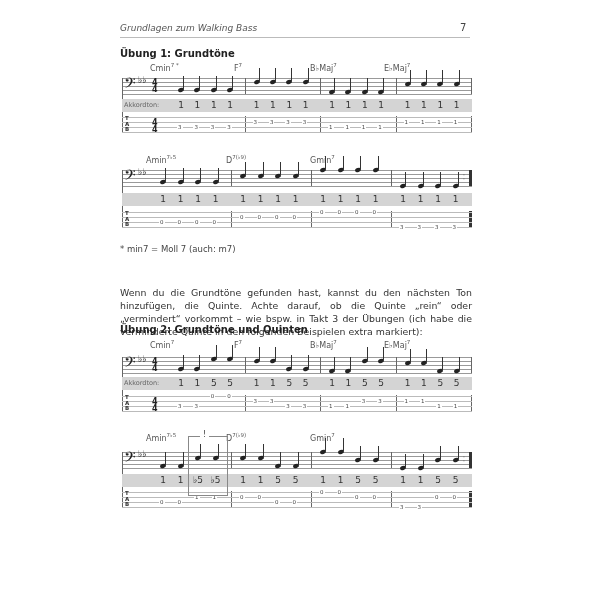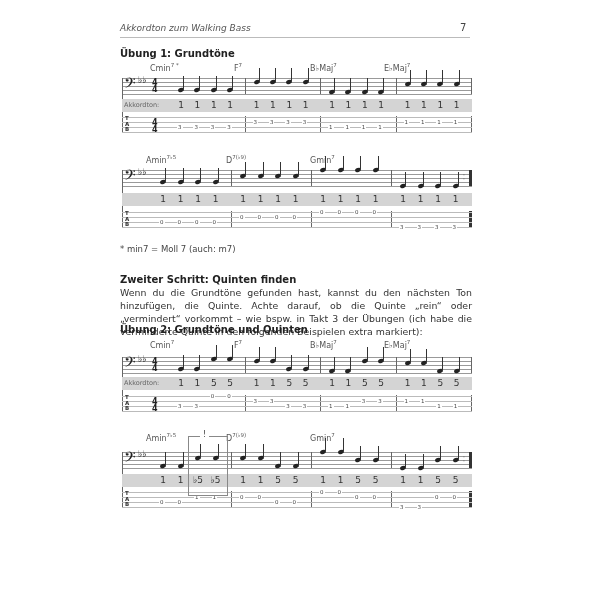--- a/index.html
+++ b/index.html
@@ -37,21 +37,21 @@
   .fret { position:absolute; font-size:5.5px; color:#444; background:#fff; padding:0 1px; line-height:6px; }
   .mark-box { position:absolute; border:1px solid #888; border-bottom:1px solid #888; }
   .mark-label { position:absolute; font-size:8px; color:#444; background:#fff; padding:0 3px; }
   .repeat-dots { position:absolute; font-size:6px; color:#333; line-height:4px; }
 </style>
 </head>
 <body>
 
 <div class="page">
 
-  <div class="running-header">Akkordton zum Walking Bass</div>
+  <div class="running-header">Grundlagen zum Walking Bass</div>
   <div class="page-number">7</div>
   <div class="header-rule"></div>
 
   <div class="h-ex" style="top:48px;">Übung 1: Grundtöne</div>
 
   <div class="system" id="sys1" style="top:62px; height:75px;">
       <div class="chord" style="left:28px; top:0px;"><span>Cmin</span><sup>7 *</sup></div>
       <div class="chord" style="left:112px; top:0px;"><span>F</span><sup>7</sup></div>
       <div class="chord" style="left:188px; top:0px;"><span>B♭Maj</span><sup>7</sup></div>
       <div class="chord" style="left:262px; top:0px;"><span>E♭Maj</span><sup>7</sup></div>
@@ -243,21 +243,20 @@
         <div class="fret" style="left:249.5px; top:-2px;">0</div>
         <div class="fret" style="left:277px; top:13px;">3</div>
         <div class="fret" style="left:294.5px; top:13px;">3</div>
         <div class="fret" style="left:312px; top:13px;">3</div>
         <div class="fret" style="left:329.5px; top:13px;">3</div>
       </div>
     </div>
 
   <div class="footnote" style="top:244px;">* min7 = Moll 7 (auch: m7)</div>
 
-  <div class="h-sec" style="top:274px;">Zweiter Schritt: Quinten finden</div>
   <div class="para" style="top:286px;">Wenn du die Grundtöne gefunden hast, kannst du den nächsten Ton hinzufügen, die Quinte. Achte darauf, ob die Quinte „rein“ oder „vermindert“ vorkommt – wie bspw. in Takt 3 der Übungen (ich habe die verminderte Quinte in den folgenden Beispielen extra markiert):</div>
 
   <div class="h-ex" style="top:324px;">Übung 2: Grundtöne und Quinten</div>
 
   <div class="system" id="sys3" style="top:339px; height:75px;">
       <div class="chord" style="left:28px; top:0px;"><span>Cmin</span><sup>7</sup></div>
       <div class="chord" style="left:112px; top:0px;"><span>F</span><sup>7</sup></div>
       <div class="chord" style="left:188px; top:0px;"><span>B♭Maj</span><sup>7</sup></div>
       <div class="chord" style="left:262px; top:0px;"><span>E♭Maj</span><sup>7</sup></div>
       <div class="staff" style="top:18px;">

